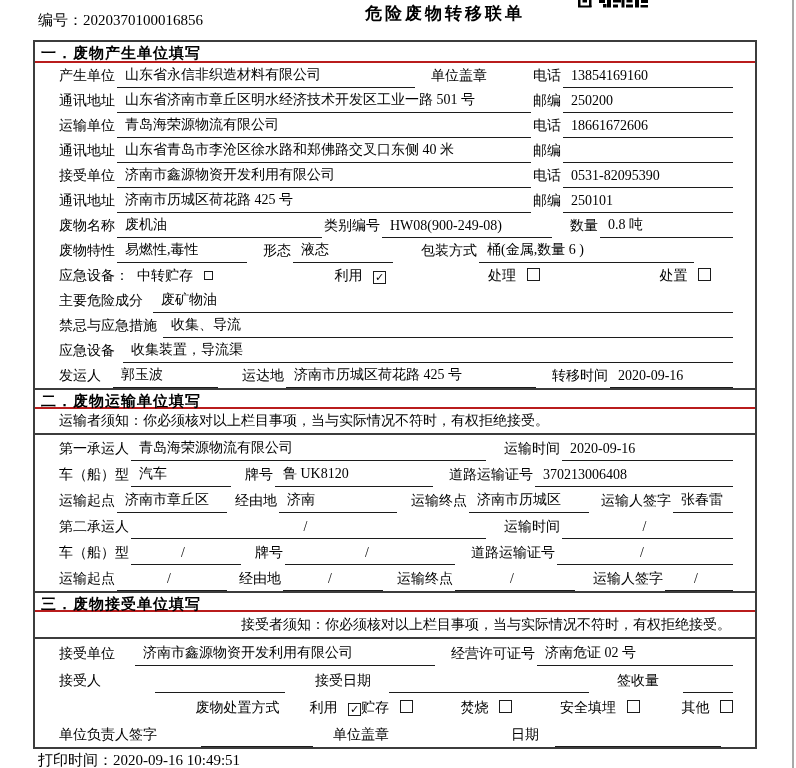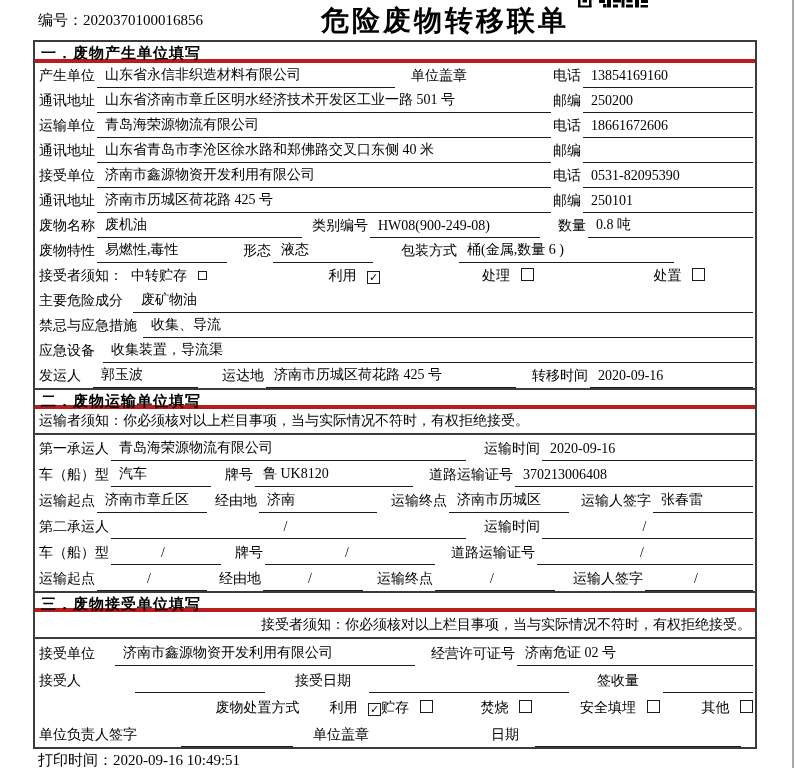--- a/index.html
+++ b/index.html
@@ -9,35 +9,35 @@
     font-family:"Liberation Serif","DejaVu Serif",serif;
     font-size:14px; overflow:hidden;
   }
   .page { position:relative; width:796px; height:768px; background:#fff; }
   .edge-line { position:absolute; left:792px; top:0; width:2px; height:768px; background:#a9a9a9; }
 
   .serial { position:absolute; left:38px; top:11px; font-size:15px; white-space:nowrap; }
   .doc-title {
     position:absolute; left:130px; top:2px; width:630px; text-align:center;
     font-family:"Liberation Sans","DejaVu Sans",sans-serif;
-    font-size:28px; font-weight:bold; letter-spacing:3px; white-space:nowrap;
+    font-size:17px; font-weight:bold; letter-spacing:3px; white-space:nowrap;
   }
   .qr-frag { position:absolute; left:578px; top:0; }
 
   .form {
     position:absolute; left:33px; top:40px; width:724px;
     border:2px solid #3c3c3c; background:#fff;
   }
   .sec-h {
     font-family:"Liberation Sans","DejaVu Sans",sans-serif;
     font-weight:bold; font-size:15px; line-height:19px; height:21px;
-    padding:1px 6px 1px 6px; border-bottom:4px solid #b91c1c; letter-spacing:1px;
+    padding:1px 6px 1px 6px; border-bottom:2px solid #b91c1c; letter-spacing:1px;
   }
   .sec-h.mid { border-top:2px solid #3c3c3c; }
-  .row { display:flex; align-items:flex-end; padding:0 2px; }
+  .row { display:flex; align-items:flex-end; padding:0 22px; }
   .h25 { height:25px; } .h26 { height:26px; } .h27 { height:27px;justify-content:flex-end; }
   .row > span { padding-bottom:3px; }
   .lbl { white-space:nowrap; padding-left:2px; padding-right:2px; }
   .val {
     border-bottom:1px solid #1c1c1c; padding:0 6px 3px 8px;
     white-space:nowrap; overflow:hidden;
   }
   .grow { flex:1 1 auto; min-width:0; }
   .ctr { text-align:center; padding-left:0; }
   .note { border-bottom:2px solid #3c3c3c; }
@@ -124,37 +124,37 @@
     <div class="row h25">
       <span class="lbl">通讯地址</span>
       <span class="val grow">济南市历城区荷花路 425 号</span>
       <span class="lbl">邮编</span>
       <span class="val" style="width:170px">250101</span>
     </div>
 
     <div class="row h25">
       <span class="lbl">废物名称</span>
       <span class="val" style="width:205px">废机油</span>
-      <span class="lbl" style="margin-left:8px">类别编号</span>
+      <span class="lbl" style="">类别编号</span>
       <span class="val" style="width:170px">HW08(900-249-08)</span>
       <span class="lbl" style="margin-left:16px">数量</span>
       <span class="val grow">0.8 吨</span>
     </div>
 
     <div class="row h25">
       <span class="lbl">废物特性</span>
       <span class="val" style="width:130px">易燃性,毒性</span>
       <span class="lbl" style="margin-left:14px">形态</span>
       <span class="val" style="width:100px">液态</span>
       <span class="lbl" style="margin-left:26px">包装方式</span>
       <span class="val" style="width:215px">桶(金属,数量  6 )</span>
     </div>
 
     <div class="row h25">
-      <span class="lbl">接受者须知：</span>
+      <span class="lbl">应急设备：</span>
       <span class="opt" style="margin-left:6px">
         <span>中转贮存</span>
         <span class="cb sm"></span>
       </span>
       <span class="opt" style="margin-left:122px">
         <span>利用</span>
         <span class="cb">✓</span>
       </span>
       <span class="opt" style="margin-left:102px">
         <span>处理</span>

